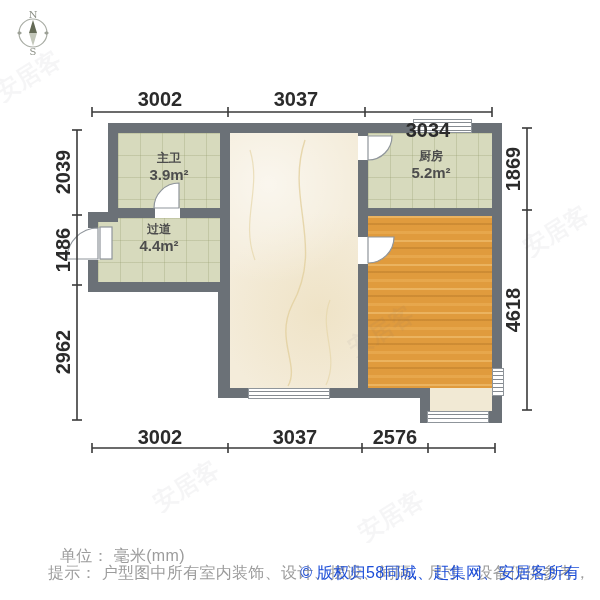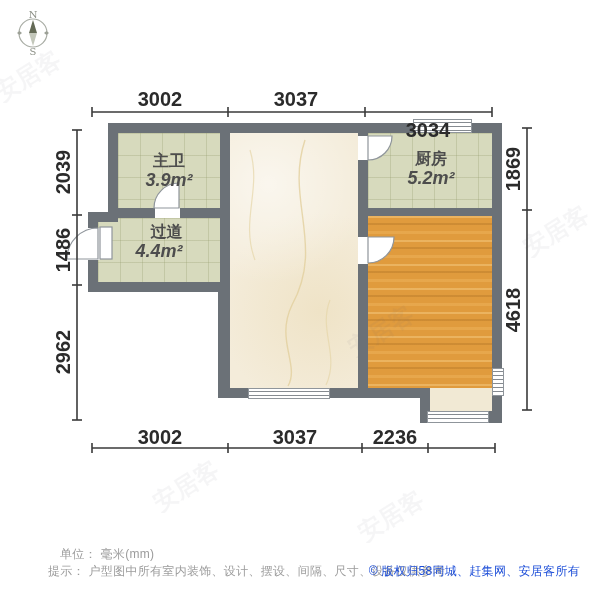--- a/index.html
+++ b/index.html
@@ -23,27 +23,27 @@
   
   .wall{position:absolute;background:#6b7177;z-index:3;}
   
   .window{position:absolute;background:#ffffff;border:1px solid #8f959b;box-sizing:border-box;
           background-image:linear-gradient(rgba(120,126,132,.9) 1px,transparent 1px);
           background-size:100% 4px;background-position:0 2px;z-index:5;}
   .gap{position:absolute;background:#fff;z-index:4;}
   
   .rlabel{position:absolute;z-index:7;text-align:center;color:#4d4d4d;line-height:1.15;
           font-weight:bold;transform:translate(-50%,0);}
-  .rlabel .rname{font-size:16px;}
-  .rlabel .rarea{font-size:18px;font-weight:bold;font-style:italic;}
+  .rlabel .rname{font-size:12px;}
+  .rlabel .rarea{font-size:15px;font-weight:bold;}
   .dim{position:absolute;z-index:7;font-size:20px;font-weight:600;color:#2b2b2b;
        width:100px;text-align:center;line-height:22px;}
   .dim.v{transform:rotate(-90deg);}
   
-  .foot{position:absolute;font-size:12px;color:#9c9c9c;z-index:8;letter-spacing:.3px;}
+  .foot{position:absolute;font-size:16px;color:#9c9c9c;z-index:8;letter-spacing:.3px;}
   .copyright{color:#1d4ed8;}
   
   .overlay{position:absolute;left:0;top:0;z-index:6;pointer-events:none;}
   .compass{position:absolute;left:10px;top:6px;z-index:8;}
   .wm{position:absolute;z-index:2;color:#667;opacity:.06;font-size:24px;font-weight:bold;
       transform:rotate(-32deg);white-space:nowrap;}
 </style>
 </head>
 <body>
 
@@ -135,38 +135,38 @@
         <path d="M522,410 H532"></path>
     </g>
   </svg>
 
   <div class="dim" style="left:110px;top:88px;">3002</div>
   <div class="dim" style="left:246px;top:88px;">3037</div>
   <div class="dim" style="left:378px;top:80px;margin-top:39px;">3034</div>
 
   <div class="dim" style="left:110px;top:426px;">3002</div>
   <div class="dim" style="left:245px;top:426px;">3037</div>
-  <div class="dim" style="left:345px;top:426px;">2236</div>
+  <div class="dim" style="left:345px;top:426px;">2576</div>
 
   <div class="dim v" style="left:13px;top:161px;">2039</div>
   <div class="dim v" style="left:13px;top:239px;">1486</div>
   <div class="dim v" style="left:13px;top:341px;">2962</div>
 
   <div class="dim v" style="left:463px;top:158px;">1869</div>
   <div class="dim v" style="left:463px;top:299px;">4618</div>
 
   <div class="rlabel" style="left:169px;top:152px;">
     <div class="rname">主卫</div>
     <div class="rarea">3.9m²</div>
   </div>
   <div class="rlabel" style="left:431px;top:150px;">
     <div class="rname">厨房</div>
     <div class="rarea">5.2m²</div>
   </div>
-  <div class="rlabel" style="left:159px;top:223px;text-align:right;">
+  <div class="rlabel" style="left:159px;top:223px;">
     <div class="rname">过道</div>
     <div class="rarea">4.4m²</div>
   </div>
 
   <div class="foot" style="left:60px;top:546px;">单位： 毫米(mm)</div>
   <div class="foot" style="left:48px;top:563px;">提示： 户型图中所有室内装饰、设计、摆设、间隔、尺寸、设备仅供参考，</div>
   <div class="foot copyright" style="right:20px;top:563px;">© 版权归58同城、赶集网、安居客所有</div>
 
 </div>
 

